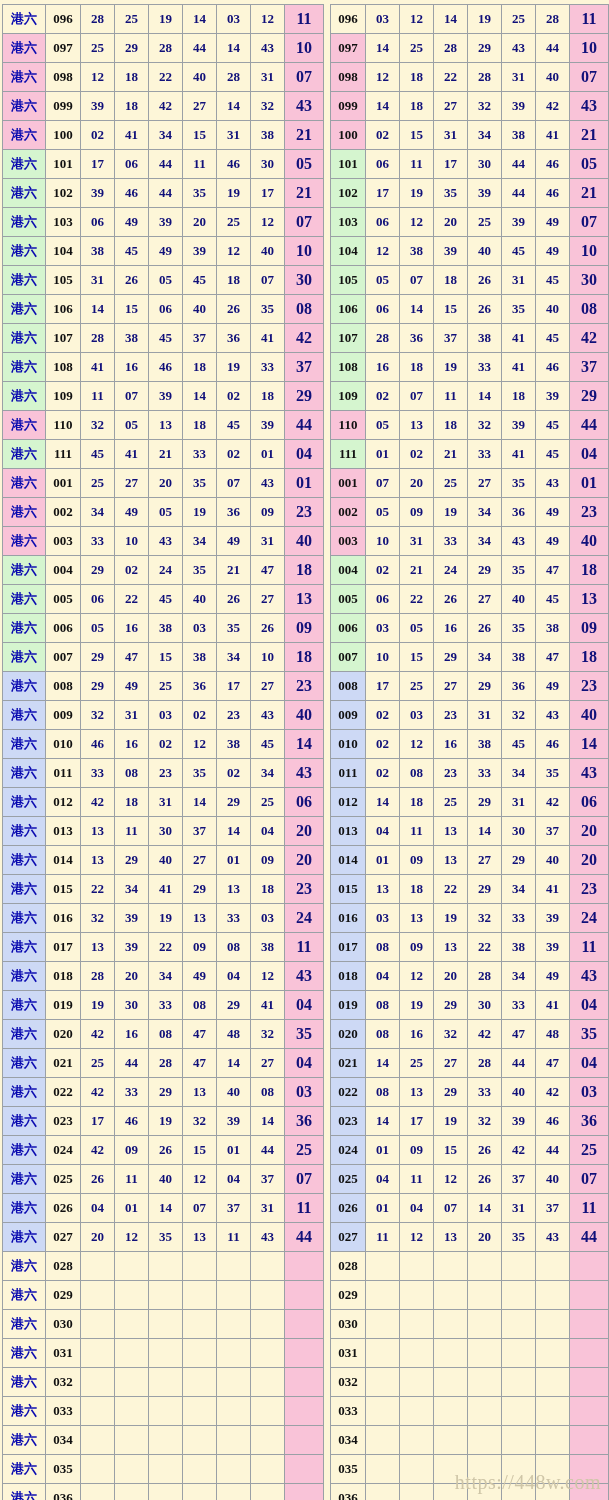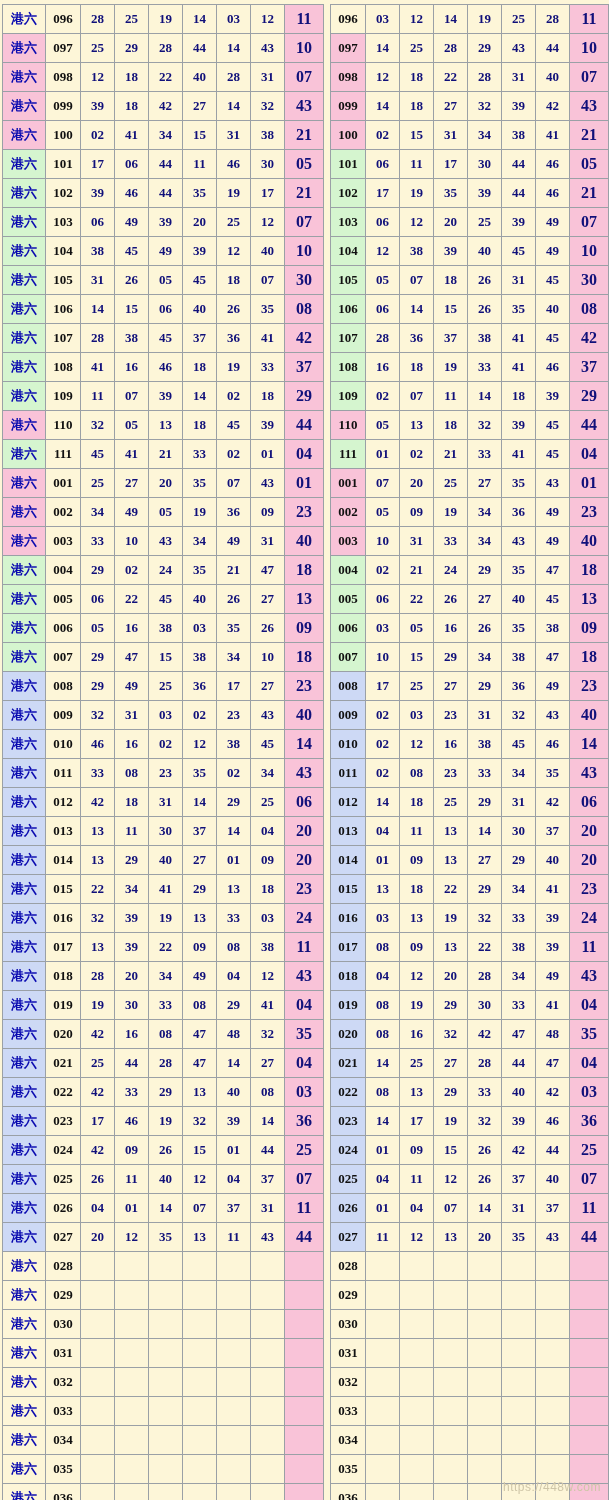--- a/index.html
+++ b/index.html
@@ -14,22 +14,22 @@
      padding:0;overflow:hidden;white-space:nowrap;}
   .tag{width:42px;color:#0a0ab0;font-size:13px;}
   .idx{width:34px;background:#fdf6d8;color:#111;font-family:"Liberation Serif",serif;}
   .n{width:33px;background:#fdf6d8;}
   .big{width:38px;background:#f9c3d8;color:#10107a;font-size:16px;}
   
   .c-green{background:#d5f5cf;}
   .c-pink{background:#f9c3d8;}
   .c-blue{background:#cdd9f5;}
   .c-white{background:#fdf6d8;}
-  .watermark{position:absolute;right:8px;bottom:6px;font-size:12px;color:#cfc6a8;
-    font-family:Liberation Sans, sans-serif;letter-spacing:0.5px;}
+  .watermark{position:absolute;right:8px;bottom:6px;font-size:20px;color:#cfc6a8;
+    font-family:Liberation Serif, serif;letter-spacing:0.5px;}
 </style>
 </head>
 <body>
 
 <div class="page">
   <div class="wrap">
     <table class="left">
       <tbody id="left-body">
           <tr>
             <td class="tag c-white">港六</td>

